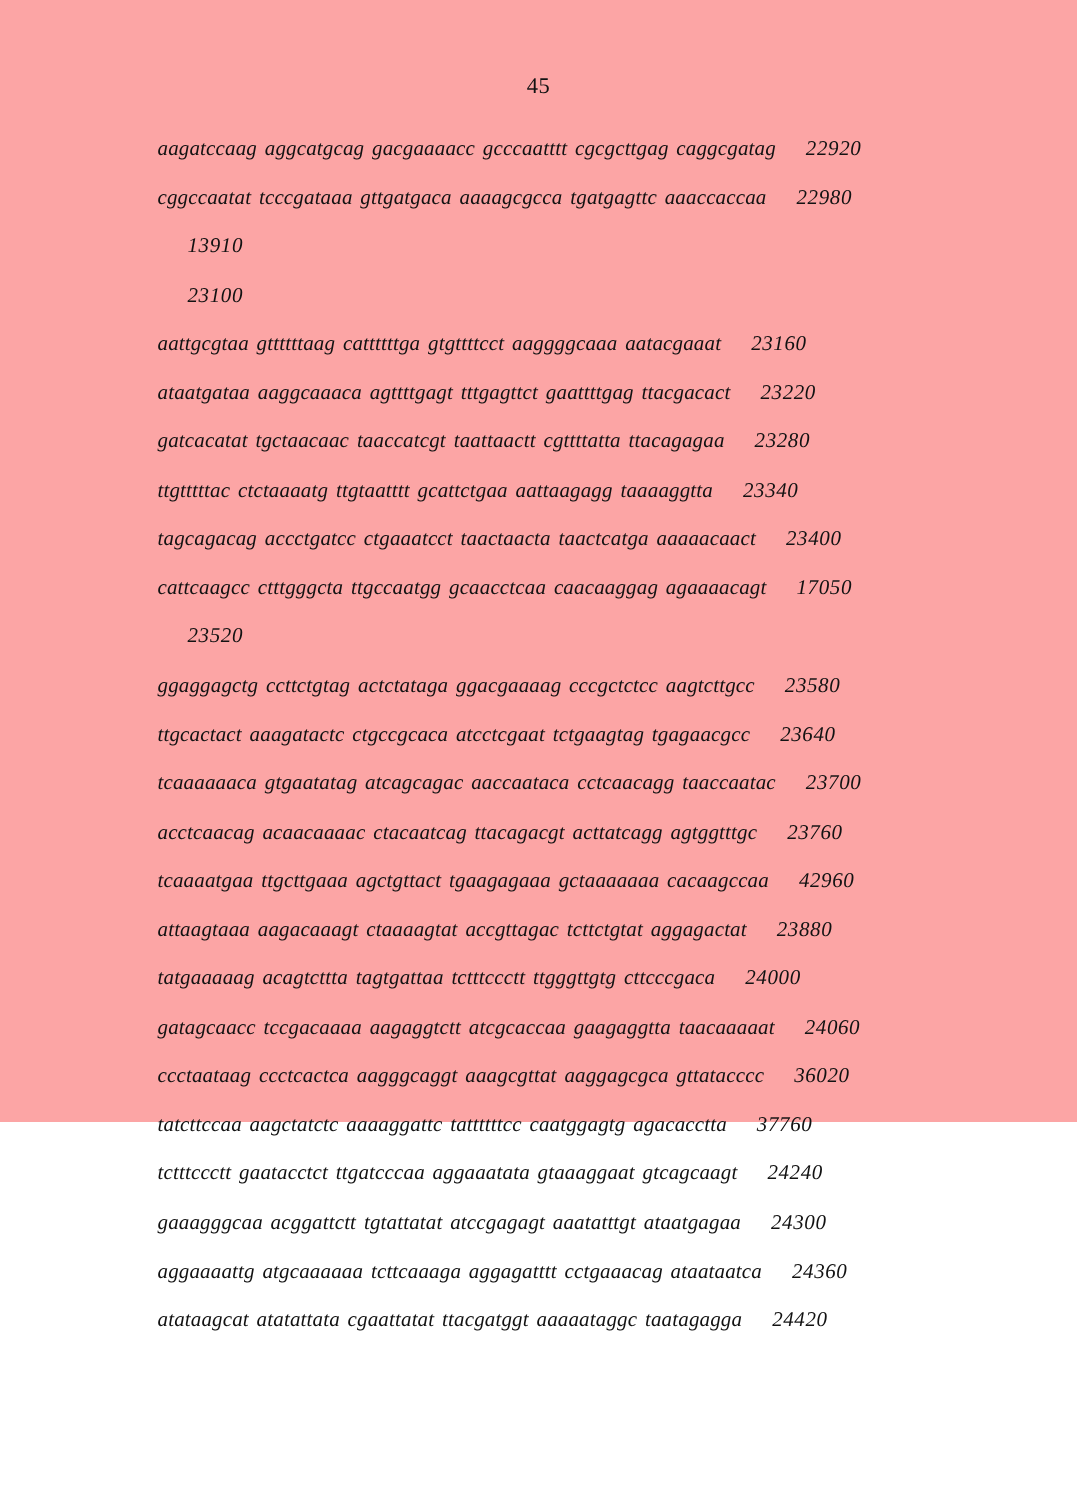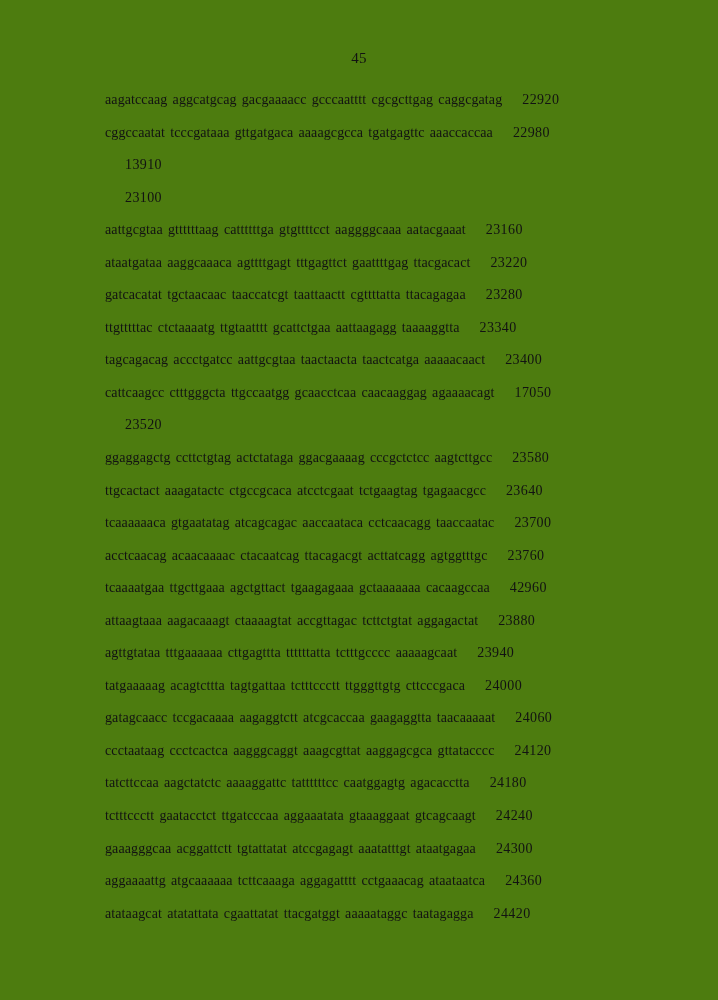--- a/index.html
+++ b/index.html
@@ -9,38 +9,39 @@
   }
   body {
     width: 718px;
     height: 1000px;
     font-family: "Liberation Serif", "DejaVu Serif", serif;
     color: #121212;
     overflow: hidden;
   }
   .page {
     width: 718px;
-    height: 1000px;
-    background: #4d7c0f;
+    height: 748px;
+    background: #fca5a5;
     position: relative;
   }
   .page-number {
     position: absolute;
     top: 50px;
     left: 0;
     width: 100%;
     text-align: center;
     font-size: 15px;
     letter-spacing: 0.3px;
   }
   .listing {
     position: absolute;
     top: 92px;
     left: 105px;
     right: 20px;
+    font-style: italic;
   }
   .seq-row {
     height: 32.55px;
     display: flex;
     align-items: flex-start;
     white-space: nowrap;
     font-size: 14px;
     line-height: 16px;
   }
   .seq-text {
@@ -91,21 +92,21 @@
     <span class="seq-text">gatcacatat tgctaacaac taaccatcgt taattaactt cgttttatta ttacagagaa</span>
     <span class="seq-pos">23280</span>
   </div>
 
   <div class="seq-row">
     <span class="seq-text">ttgtttttac ctctaaaatg ttgtaatttt gcattctgaa aattaagagg taaaaggtta</span>
     <span class="seq-pos">23340</span>
   </div>
 
   <div class="seq-row">
-    <span class="seq-text">tagcagacag accctgatcc aattgcgtaa taactaacta taactcatga aaaaacaact</span>
+    <span class="seq-text">tagcagacag accctgatcc ctgaaatcct taactaacta taactcatga aaaaacaact</span>
     <span class="seq-pos">23400</span>
   </div>
 
   <div class="seq-row">
     <span class="seq-text">cattcaagcc ctttgggcta ttgccaatgg gcaacctcaa caacaaggag agaaaacagt</span>
     <span class="seq-pos">17050</span>
   </div>
 
   <div class="seq-row">
     <span class="seq-pos">23520</span>
@@ -134,43 +135,39 @@
   <div class="seq-row">
     <span class="seq-text">tcaaaatgaa ttgcttgaaa agctgttact tgaagagaaa gctaaaaaaa cacaagccaa</span>
     <span class="seq-pos">42960</span>
   </div>
 
   <div class="seq-row">
     <span class="seq-text">attaagtaaa aagacaaagt ctaaaagtat accgttagac tcttctgtat aggagactat</span>
     <span class="seq-pos">23880</span>
   </div>
 
-  <div class="seq-row">
-    <span class="seq-text">agttgtataa tttgaaaaaa cttgagttta ttttttatta tctttgcccc aaaaagcaat</span>
-    <span class="seq-pos">23940</span>
-  </div>
 
   <div class="seq-row">
     <span class="seq-text">tatgaaaaag acagtcttta tagtgattaa tctttccctt ttgggttgtg cttcccgaca</span>
     <span class="seq-pos">24000</span>
   </div>
 
   <div class="seq-row">
     <span class="seq-text">gatagcaacc tccgacaaaa aagaggtctt atcgcaccaa gaagaggtta taacaaaaat</span>
     <span class="seq-pos">24060</span>
   </div>
 
   <div class="seq-row">
     <span class="seq-text">ccctaataag ccctcactca aagggcaggt aaagcgttat aaggagcgca gttatacccc</span>
-    <span class="seq-pos">24120</span>
+    <span class="seq-pos">36020</span>
   </div>
 
   <div class="seq-row">
     <span class="seq-text">tatcttccaa aagctatctc aaaaggattc tattttttcc caatggagtg agacacctta</span>
-    <span class="seq-pos">24180</span>
+    <span class="seq-pos">37760</span>
   </div>
 
   <div class="seq-row">
     <span class="seq-text">tctttccctt gaatacctct ttgatcccaa aggaaatata gtaaaggaat gtcagcaagt</span>
     <span class="seq-pos">24240</span>
   </div>
 
   <div class="seq-row">
     <span class="seq-text">gaaagggcaa acggattctt tgtattatat atccgagagt aaatatttgt ataatgagaa</span>
     <span class="seq-pos">24300</span>

